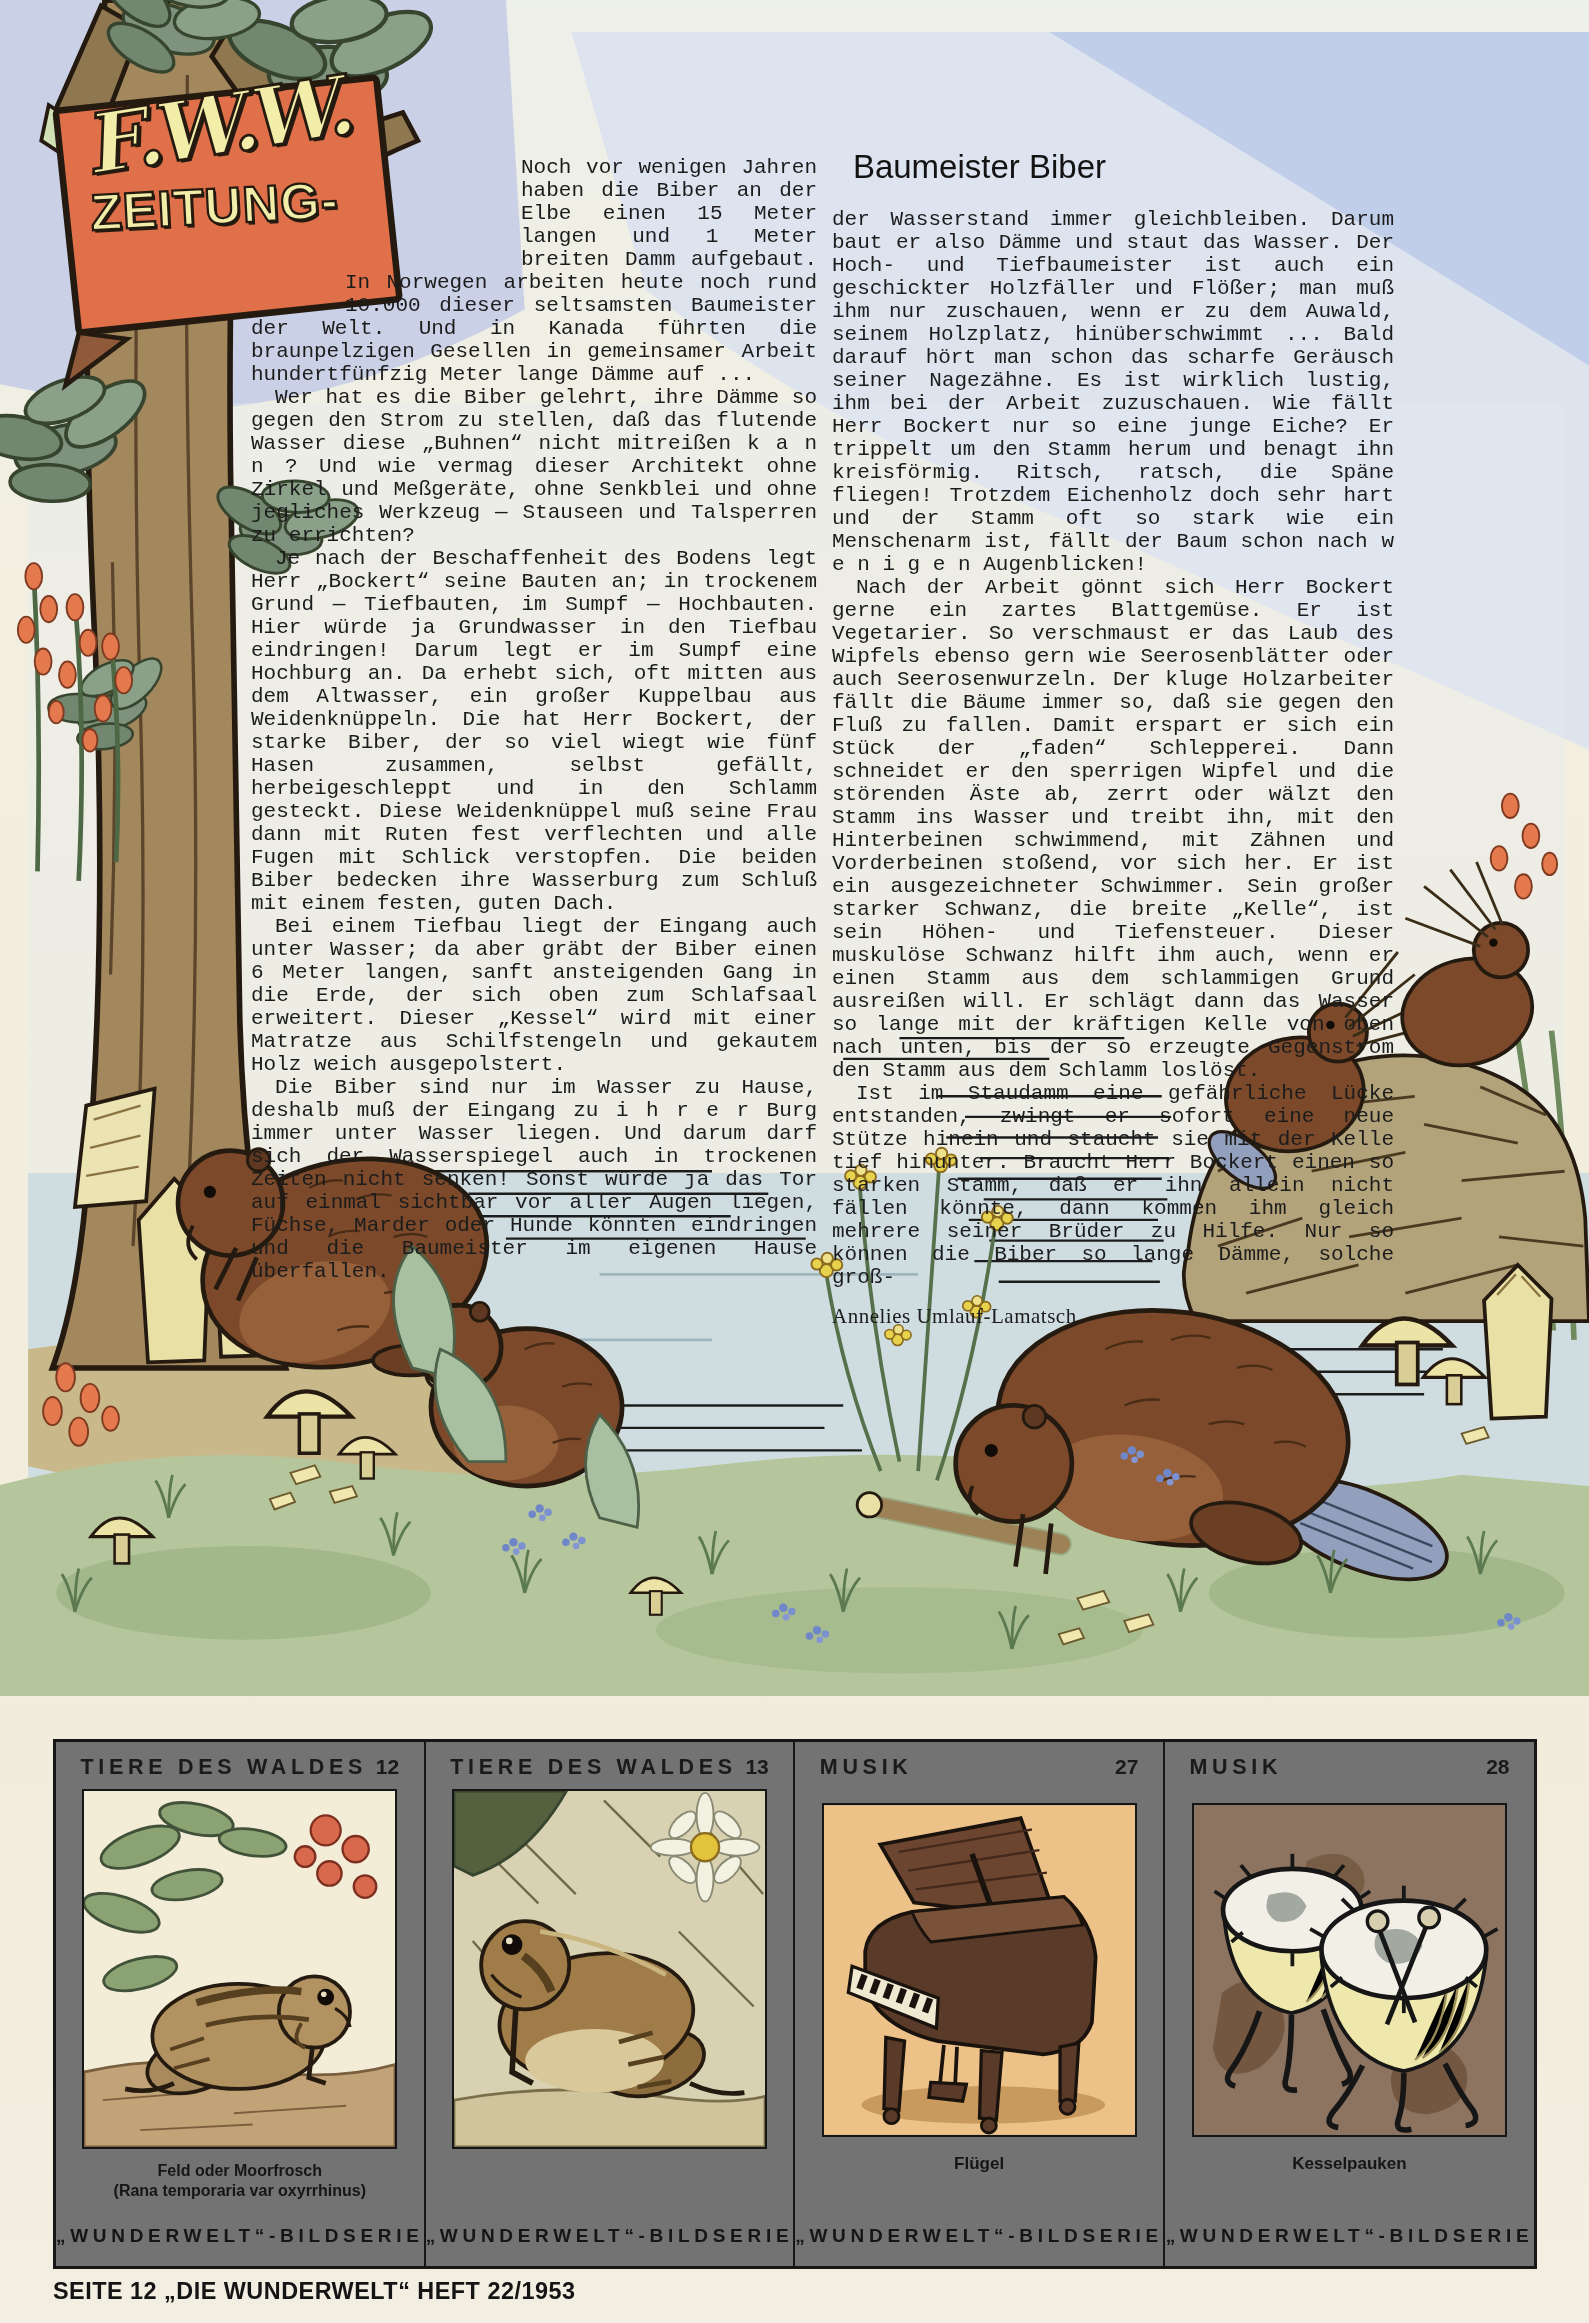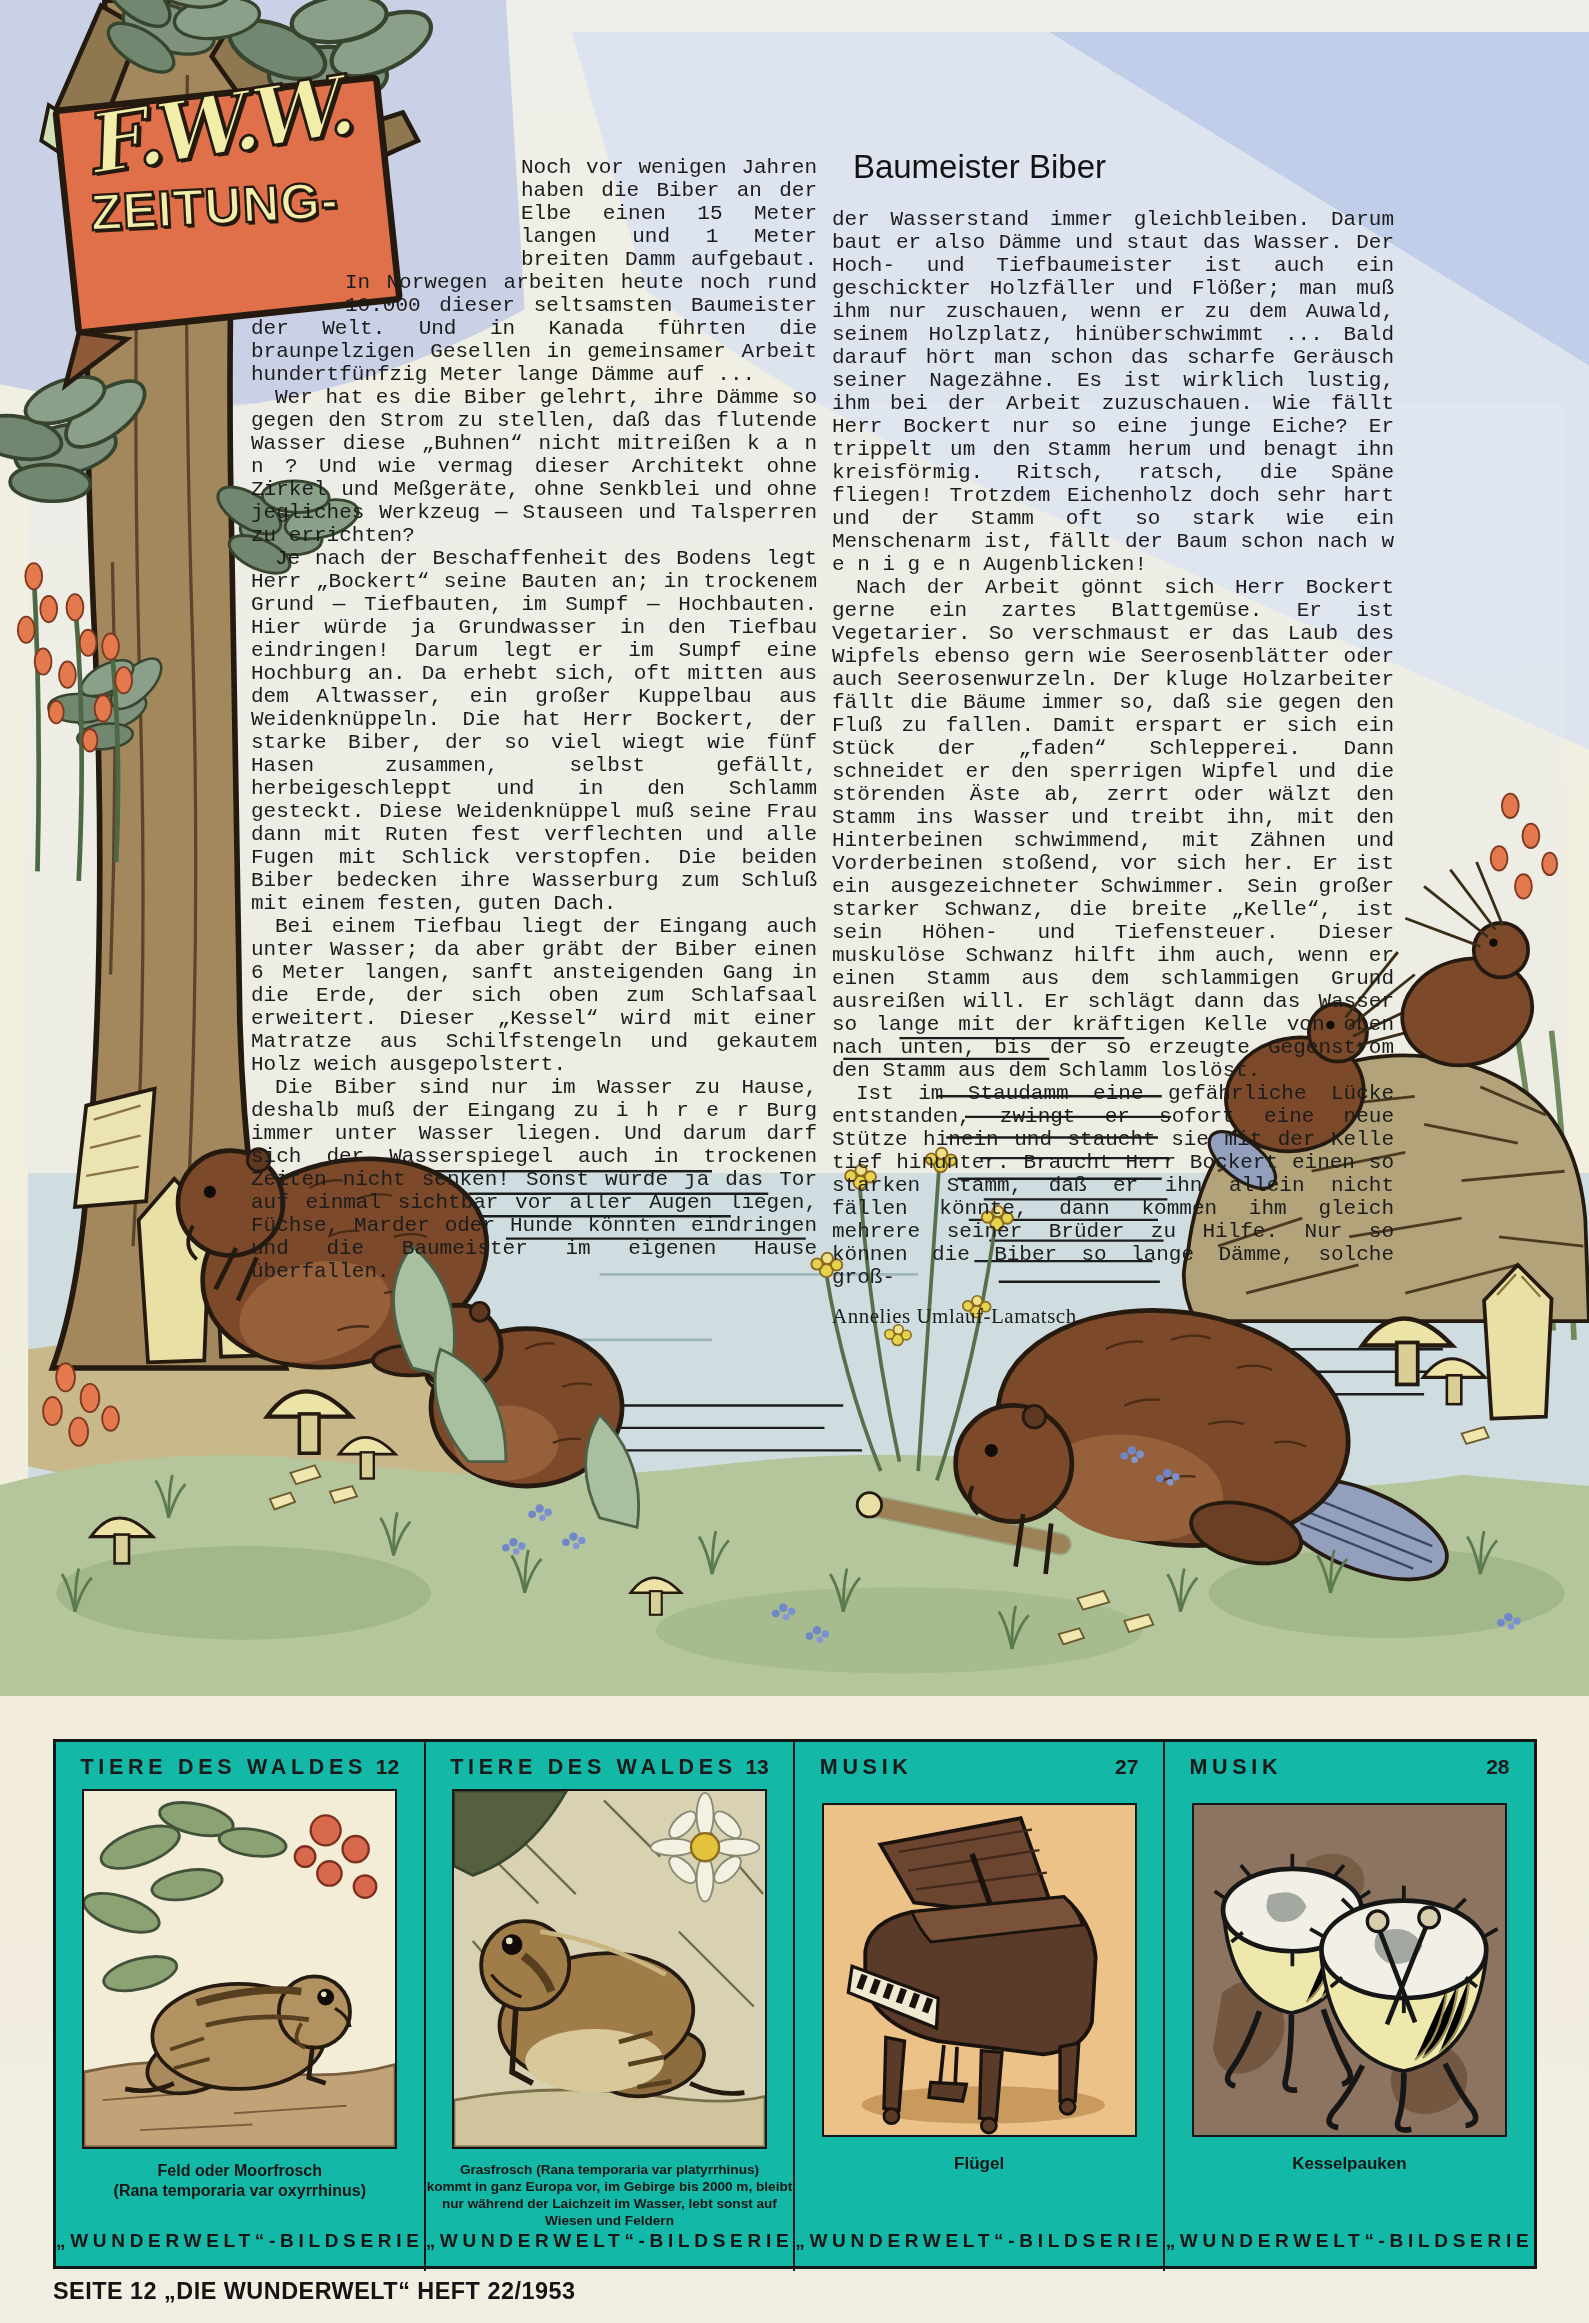--- a/index.html
+++ b/index.html
@@ -34,21 +34,21 @@
   .col-right{left:832px;top:208px;width:562px;}
   .para{margin:0;text-indent:24px;font-family:Liberation Mono, monospace;}
   .para.first{text-indent:0;}
   .spacer-a{float:left;width:270px;height:115px;}
   .spacer-b{float:left;clear:left;width:94px;height:46px;}
   .narrow{width:354px;}
   .author{width:354px;margin-top:16px;letter-spacing:0.5px;}
   
   .strip{
     left:53px;top:1739px;width:1484px;height:530px;z-index:2;box-sizing:border-box;
-    background:#14b8a6;border:3.7px solid #161616;
+    background:#737373;border:3.7px solid #161616;
     display:grid;grid-template-columns:repeat(4,1fr);
   }
   .card{display:flex;flex-direction:column;align-items:center;box-sizing:border-box;padding-bottom:19px;}
   .card.divided{border-right:2.8px solid #161616;}
   .card-head{
     width:calc(100% - 49px);margin-top:13px;display:flex;justify-content:space-between;align-items:baseline;
     font-family:"Liberation Sans",sans-serif;font-weight:bold;font-size:21.5px;color:#1a1a1a;
   }
   .card-series{letter-spacing:4.7px;}
   .card-number{font-size:21px;}
@@ -518,26 +518,20 @@
         <path d="M92,150 Q160,160 226,196" stroke="#cbb57e" stroke-width="5" fill="none"></path>
         <path d="M66,232 L62,300 L84,312" stroke="#241a10" stroke-width="6" fill="none"></path>
         <g stroke="#57401f" stroke-width="5" fill="none">
             <path d="M176,268 L212,258"></path>
             <path d="M186,292 L224,284"></path>
             <path d="M196,316 L232,310"></path>
           </g>
         <path d="M252,312 Q282,326 310,322" stroke="#241a10" stroke-width="5" fill="none"></path>
       </svg>
     </div>
-    <div class="card-caption cap-s">
-      <div>Grasfrosch (Rana temporaria var platyrrhinus)</div>
-      <div>kommt in ganz Europa vor, im Gebirge bis 2000 m, bleibt</div>
-      <div>nur während der Laichzeit im Wasser, lebt sonst auf</div>
-      <div>Wiesen und Feldern</div>
-    </div>
     <div class="card-footer">„WUNDERWELT“-BILDSERIE</div>
   </div>
 
   <div class="card divided">
     <div class="card-head">
       <span class="card-series">MUSIK</span>
       <span class="card-number">27</span>
     </div>
     <div class="card-img music">
       <svg width="311" height="330" viewBox="0 0 332 352">

